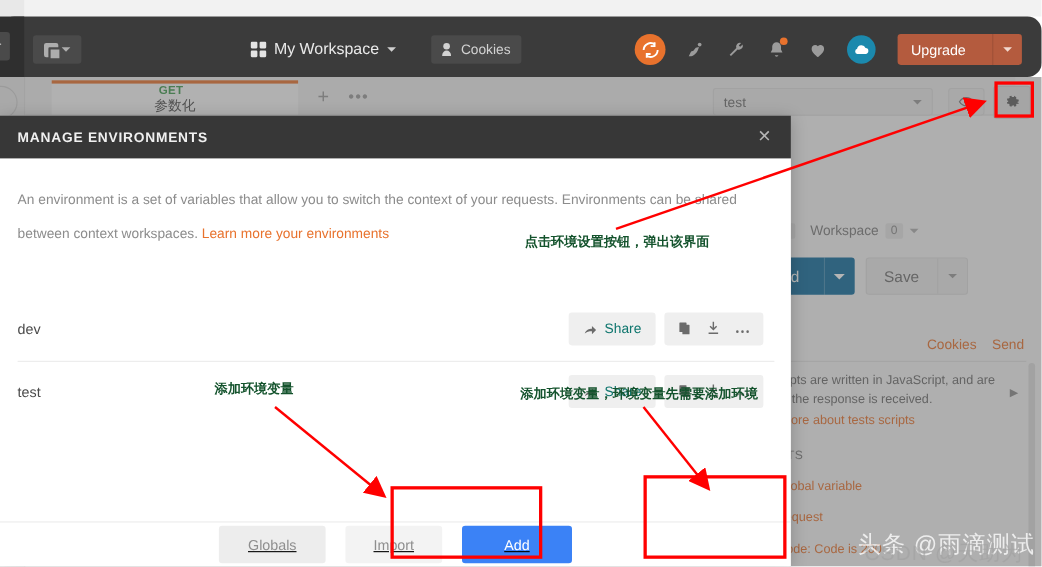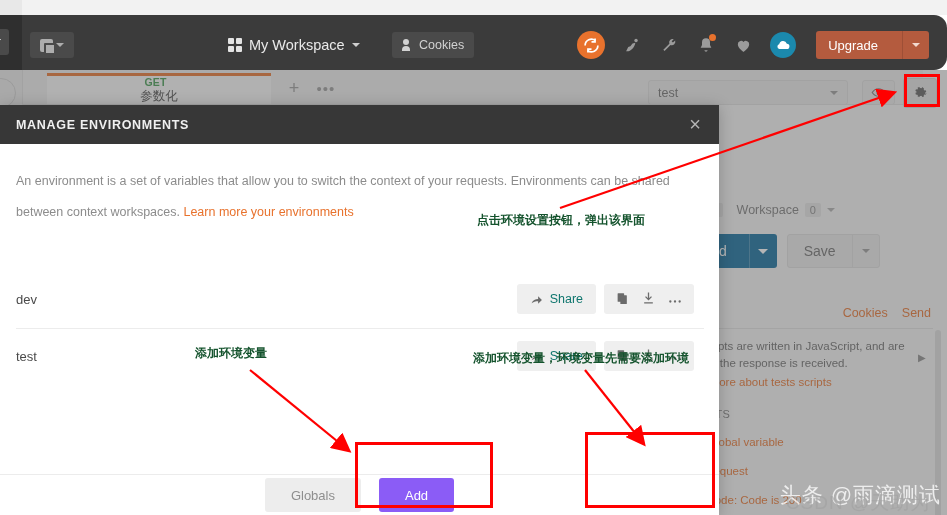--- a/index.html
+++ b/index.html
@@ -155,25 +155,25 @@
     position:absolute;left:16px;width:688px;height:54px;display:flex;align-items:center;
   }
   .env-row.r1{top:128px;}
   .env-row.r2{top:184px;border-top:1px solid #ececec;}
   .env-name{color:#4a4a4a;font-size:13px;}
   .row-actions{margin-left:auto;display:flex;align-items:center;gap:8px;padding-right:10px;}
   .share-btn{height:30px;background:#efefef;border-radius:3px;display:flex;align-items:center;gap:7px;padding:0 13px;color:#0f766e;font-size:12.5px;}
   .icon-group{height:30px;background:#efefef;border-radius:3px;display:flex;align-items:center;gap:13px;padding:0 12px;color:#6b6b6b;font-size:13px;}
 
   .footer-line{position:absolute;left:0;top:330px;width:719px;height:1px;background:#ececec;}
-  .footer{position:absolute;left:0;top:331px;width:719px;height:40px;display:flex;align-items:center;justify-content:center;gap:18px;}
+  .footer{position:absolute;left:0;top:331px;width:719px;height:40px;display:flex;align-items:center;justify-content:center;gap:18px;text-decoration:underline;}
   .fbtn{height:34px;border-radius:3px;display:flex;align-items:center;justify-content:center;padding:0 26px;font-size:13px;}
   .fbtn.globals{background:#ededed;color:#8e8e8e;}
   .fbtn.import{background:#f3f3f3;color:#8e8e8e;}
-  .fbtn.add{background:#8b5cf6;color:#fff;padding:0 26px;}
+  .fbtn.add{background:#3b82f6;color:#fff;padding:0 38px;}
 
   
   .anno{position:absolute;color:#14532d;font-weight:bold;font-size:12px;white-space:nowrap;
         font-family:"DejaVu Sans","Liberation Sans",sans-serif;}
   .redbox{position:absolute;border:3px solid #ff0000;box-sizing:border-box;}
   svg.arrows{position:absolute;left:0;top:0;width:947px;height:515px;pointer-events:none;}
 
   .watermark{position:absolute;right:6px;bottom:6px;font-size:21px;color:rgba(255,255,255,.78);font-weight:normal;letter-spacing:1px;margin-left:36px;}
   .watermark .sub{position:absolute;left:6px;top:9px;font-size:19px;color:rgba(160,160,160,.6);letter-spacing:1px;}
 </style>
@@ -420,20 +420,21 @@
                   <circle cx="20" cy="4" r="2"></circle>
                 </svg>
             </span>
           </span>
         </span>
       </div>
 
       <div class="footer-line"></div>
       <div class="footer">
         <div class="fbtn globals">Globals</div>
+        <div class="fbtn import">Import</div>
         <div class="fbtn add">Add</div>
       </div>
     </div>
   </div>
 
   <svg class="arrows">
     <defs>
       <marker id="ah" markerWidth="9" markerHeight="9" refX="7" refY="4.5" orient="auto">
         <path d="M0,0 L9,4.5 L0,9 z" fill="#ff0000"></path>
       </marker>

